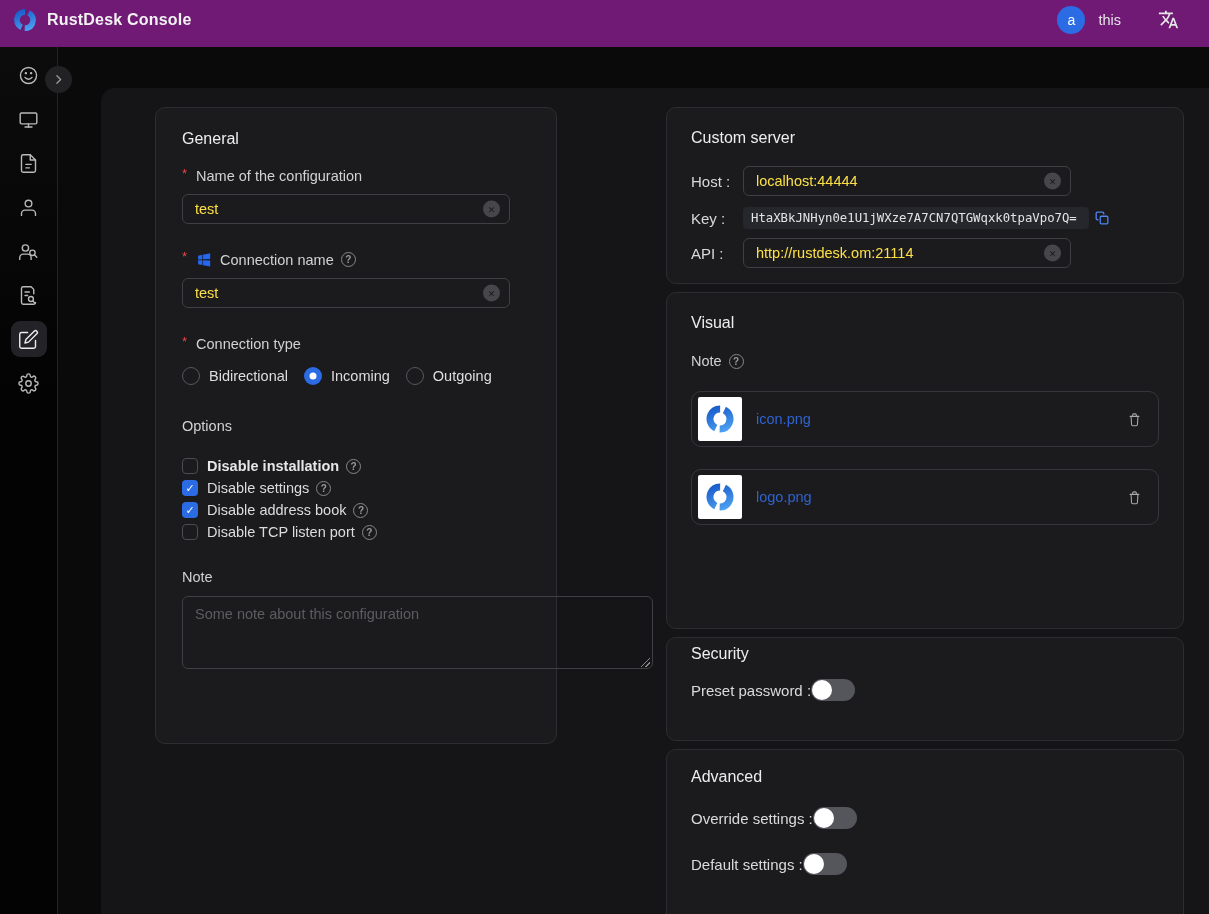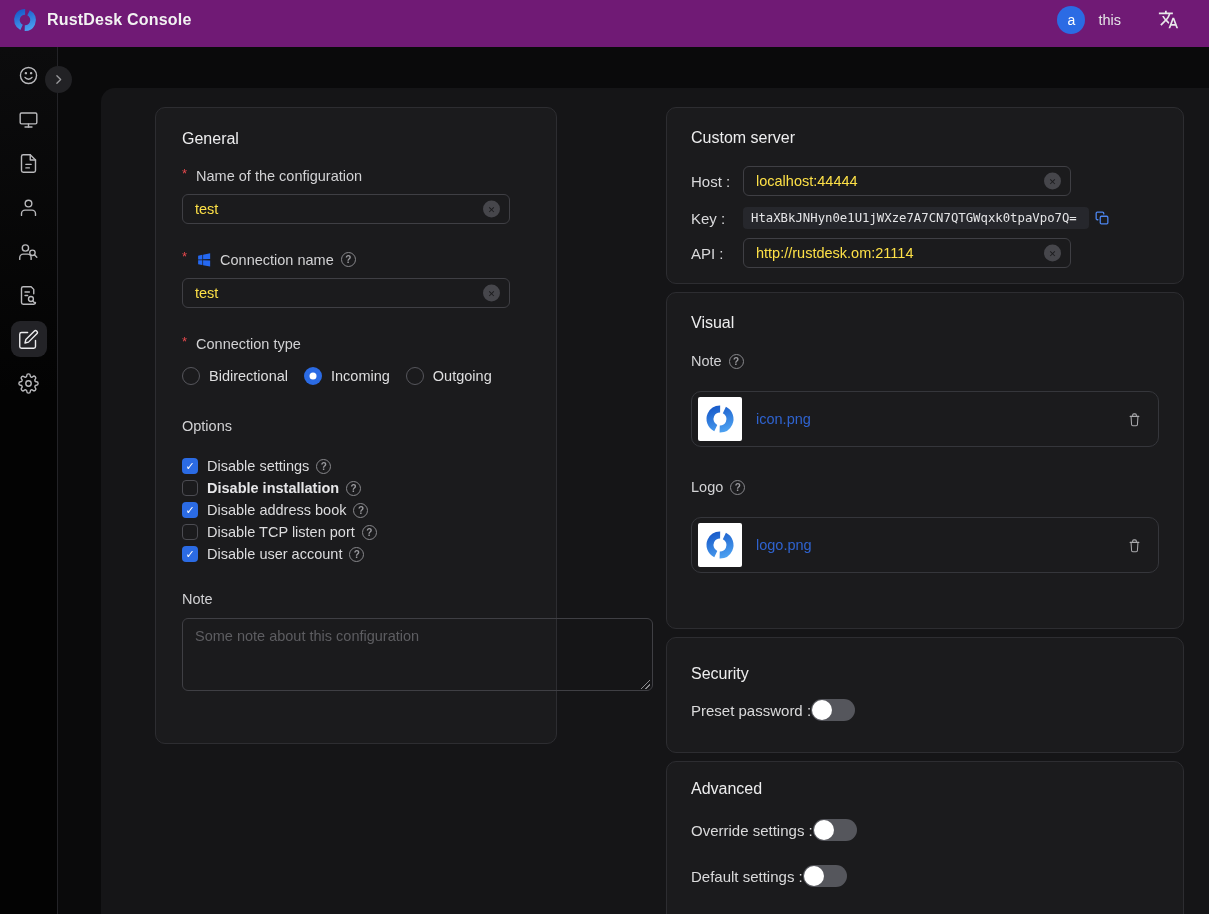--- a/index.html
+++ b/index.html
@@ -67,21 +67,21 @@
     border: 1px solid #2d2d31;
     border-radius: 10px;
     padding: 0 26px;
     margin-bottom: 8px;
   }
   .card-title { font-size: 16px; font-weight: 500; color: #ededee; }
 
   .card-general  { height: 637px; padding-top: 22px; }
   .card-server   { height: 177px; padding-top: 21px; padding-left: 24px; padding-right: 24px; }
   .card-visual   { height: 337px; padding-top: 21px; padding-left: 24px; padding-right: 24px; }
-  .card-security { height: 116px; padding-top: 27px; padding-left: 24px; padding-right: 24px; }
+  .card-security { height: 104px; padding-top: 7px; padding-left: 24px; padding-right: 24px; }
   .card-advanced { height: 220px; padding-top: 18px; padding-left: 24px; padding-right: 24px; }
 
   .field-label { font-size: 14.5px; color: #d2d2d4; display: flex; align-items: center; gap: 7px; }
   .req { color: #e5484d; font-size: 13px; position: relative; top: -3px; margin-right: 2px; }
 
   
   .input {
     position: relative; display: flex; align-items: center;
     height: 30px; border: 1px solid #3f3f44; border-radius: 6px;
     padding: 0 30px 0 12px; background: transparent;
@@ -360,52 +360,45 @@
           <span class="radio-label">Incoming</span>
         </span>
         <span class="radio-opt">
           <span class="radio"></span>
           <span class="radio-label">Outgoing</span>
         </span>
       </div>
 
       <div class="field-label mt-33">Options</div>
       <div class="cb-group">
+        <div class="cb-row bold">
+          <span class="checkbox"></span>
+          <span class="cb-label">
+              <span>Disable installation</span>
+              <span class="help"></span>
+            </span>
+        </div>
         <div class="cb-row">
           <span class="checkbox checked"></span>
           <span class="cb-label">
               <span>Disable settings</span>
               <span class="help"></span>
             </span>
         </div>
-        <div class="cb-row bold">
-          <span class="checkbox"></span>
-          <span class="cb-label">
-              <span>Disable installation</span>
-              <span class="help"></span>
-            </span>
-        </div>
         <div class="cb-row">
           <span class="checkbox checked"></span>
           <span class="cb-label">
               <span>Disable address book</span>
               <span class="help"></span>
             </span>
         </div>
         <div class="cb-row">
           <span class="checkbox"></span>
           <span class="cb-label">
               <span>Disable TCP listen port</span>
-              <span class="help"></span>
-            </span>
-        </div>
-        <div class="cb-row">
-          <span class="checkbox checked"></span>
-          <span class="cb-label">
-              <span>Disable user account</span>
               <span class="help"></span>
             </span>
         </div>
       </div>
 
       <div class="field-label mt-26">Note</div>
       <div class="note-wrap">
         <textarea placeholder="Some note about this configuration" style=""></textarea>
         <span class="resize-grip"></span>
       </div>
@@ -465,24 +458,20 @@
         <a class="file-link">icon.png</a>
         <span class="trash-btn">
           <svg width="15" height="15" viewBox="0 0 24 24" fill="none" stroke="currentColor" stroke-width="1.7" stroke-linecap="round" stroke-linejoin="round">
             <path d="M5 7h14"></path>
               <path d="M9 7V5a2 2 0 0 1 2-2h2a2 2 0 0 1 2 2v2"></path>
               <path d="M6.5 7l.8 13a2 2 0 0 0 2 1.9h5.4a2 2 0 0 0 2-1.9l.8-13"></path>
           </svg>
         </span>
       </div>
 
-      <div class="field-label mt-32">
-        <span>Logo</span>
-        <span class="help"></span>
-      </div>
       <div class="file-box">
         <span class="thumb">
           <svg width="32" height="32" viewBox="0 0 32 32">
             <g transform="rotate(115 16 16)">
               <circle cx="16" cy="16" r="10" fill="none" stroke="url(#rdg)" stroke-width="7" stroke-dasharray="27 4.4 27 4.4"></circle>
             </g>
           </svg>
         </span>
         <a class="file-link">logo.png</a>
         <span class="trash-btn">

